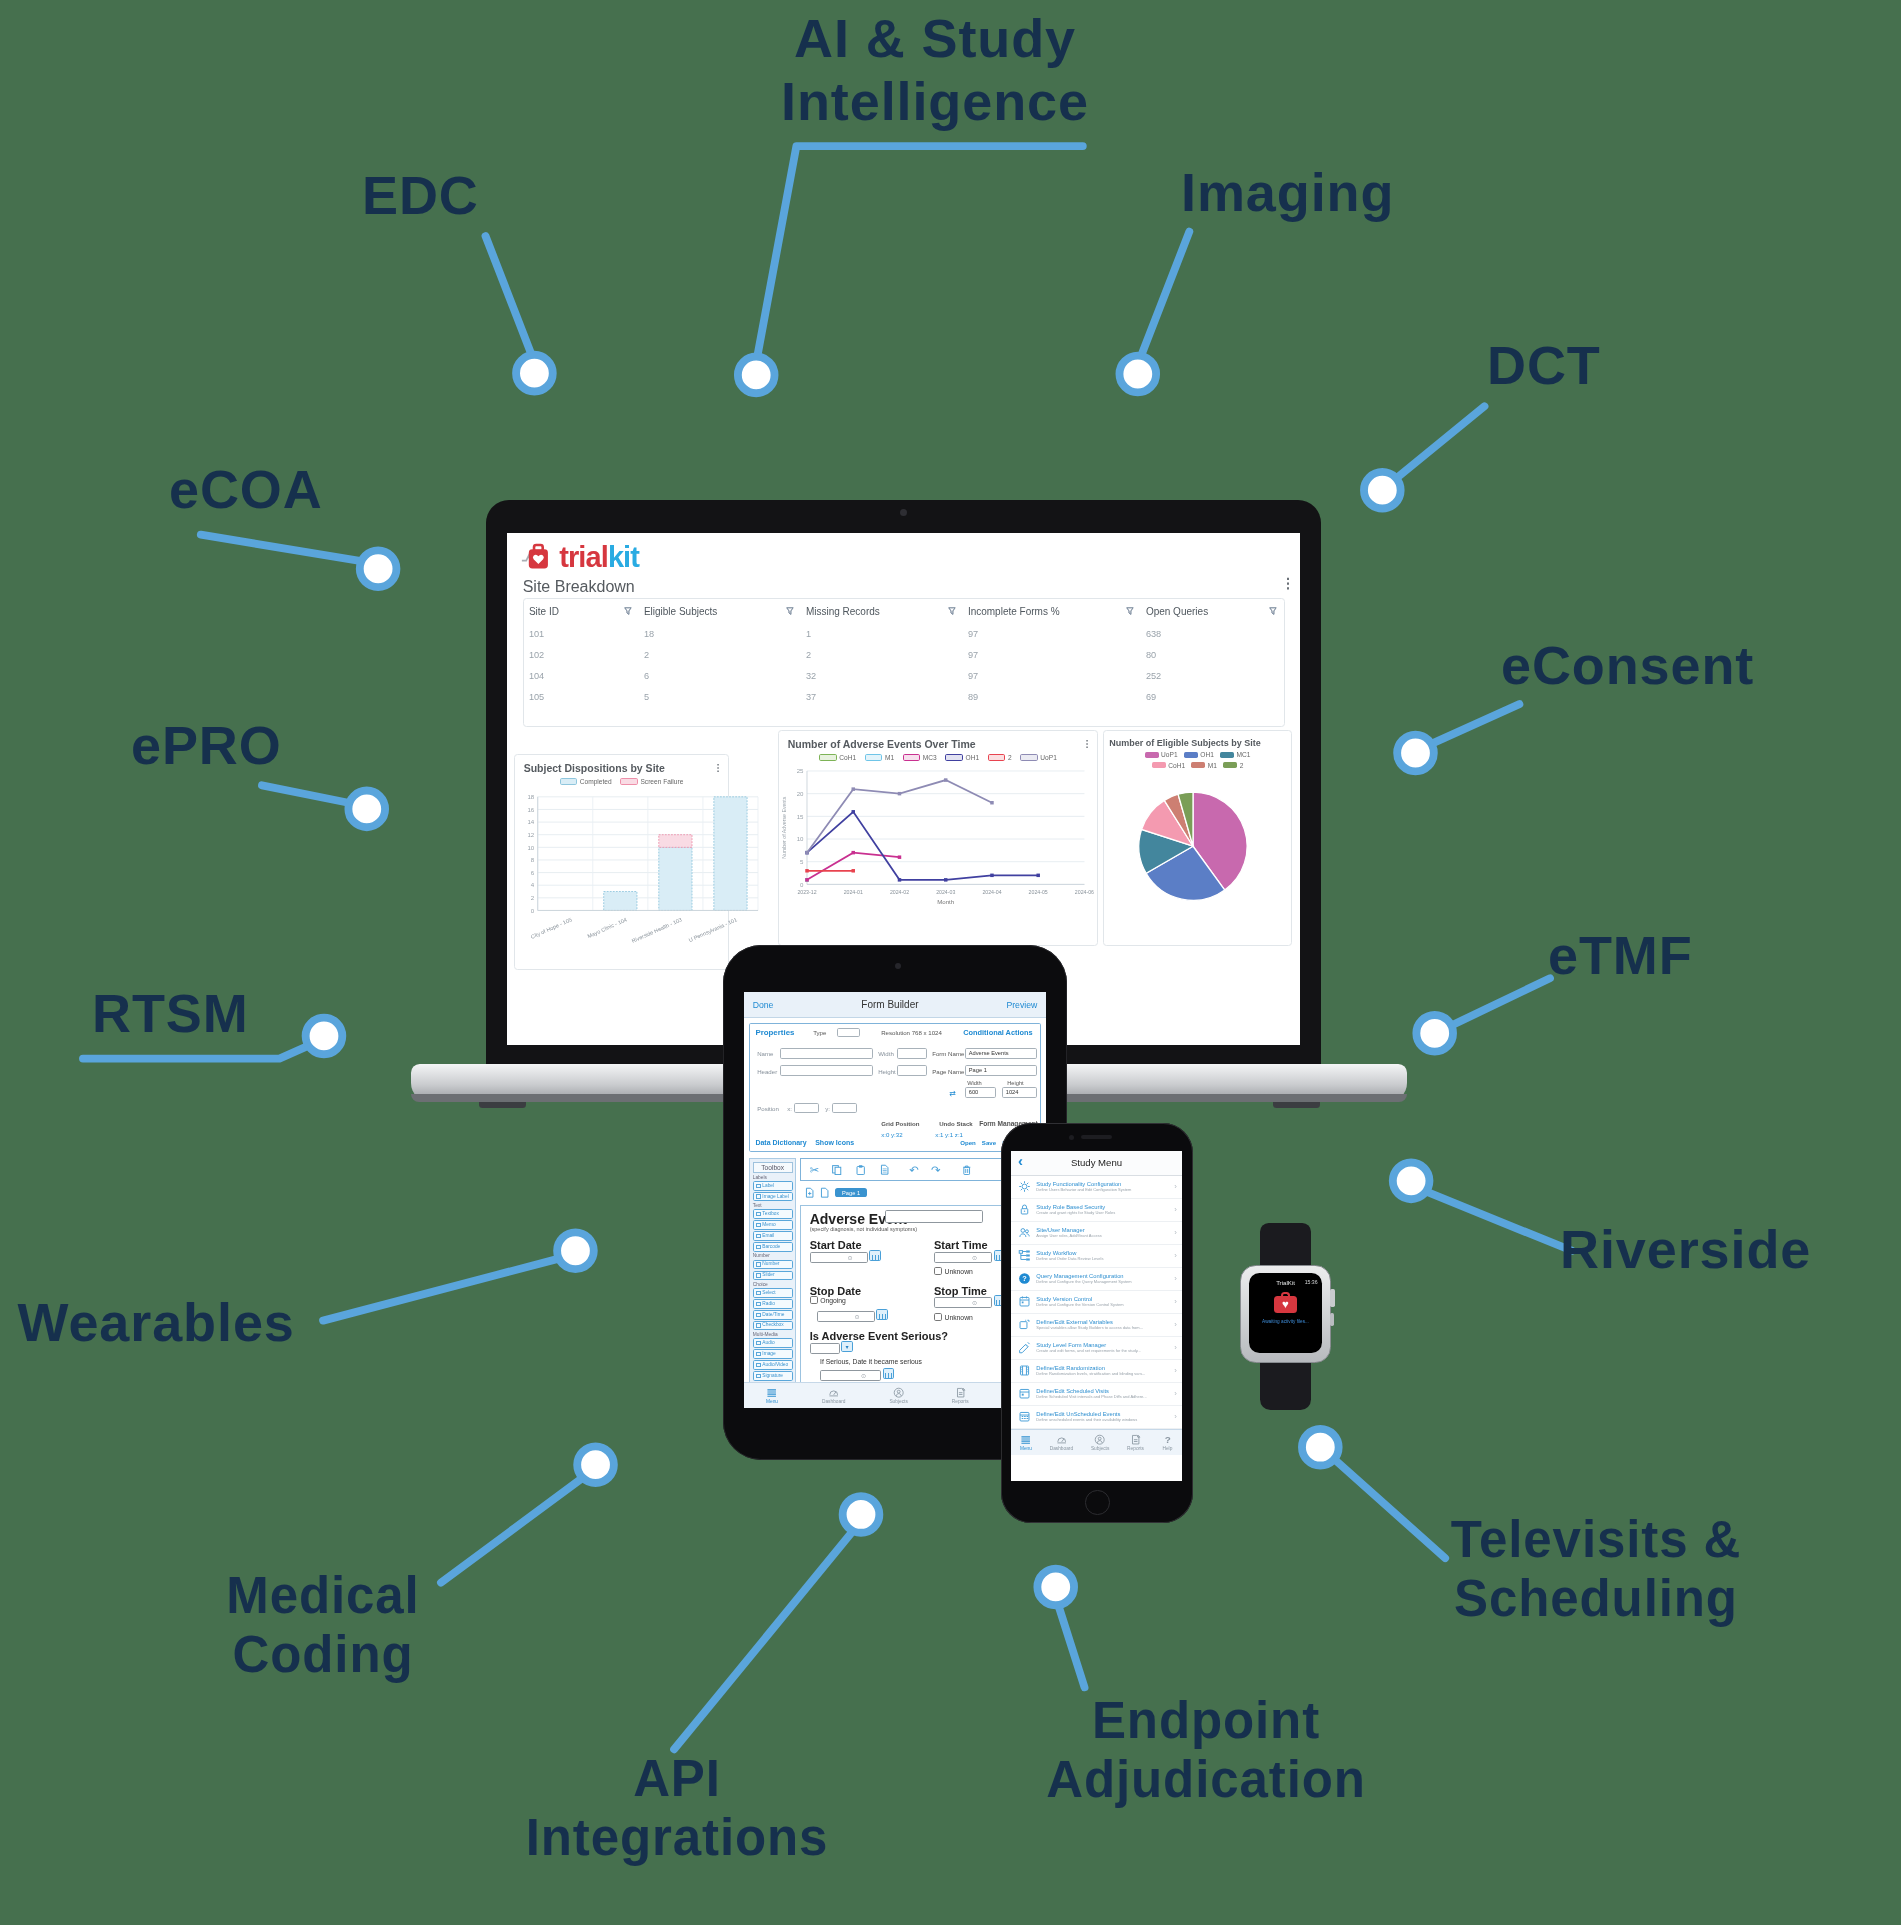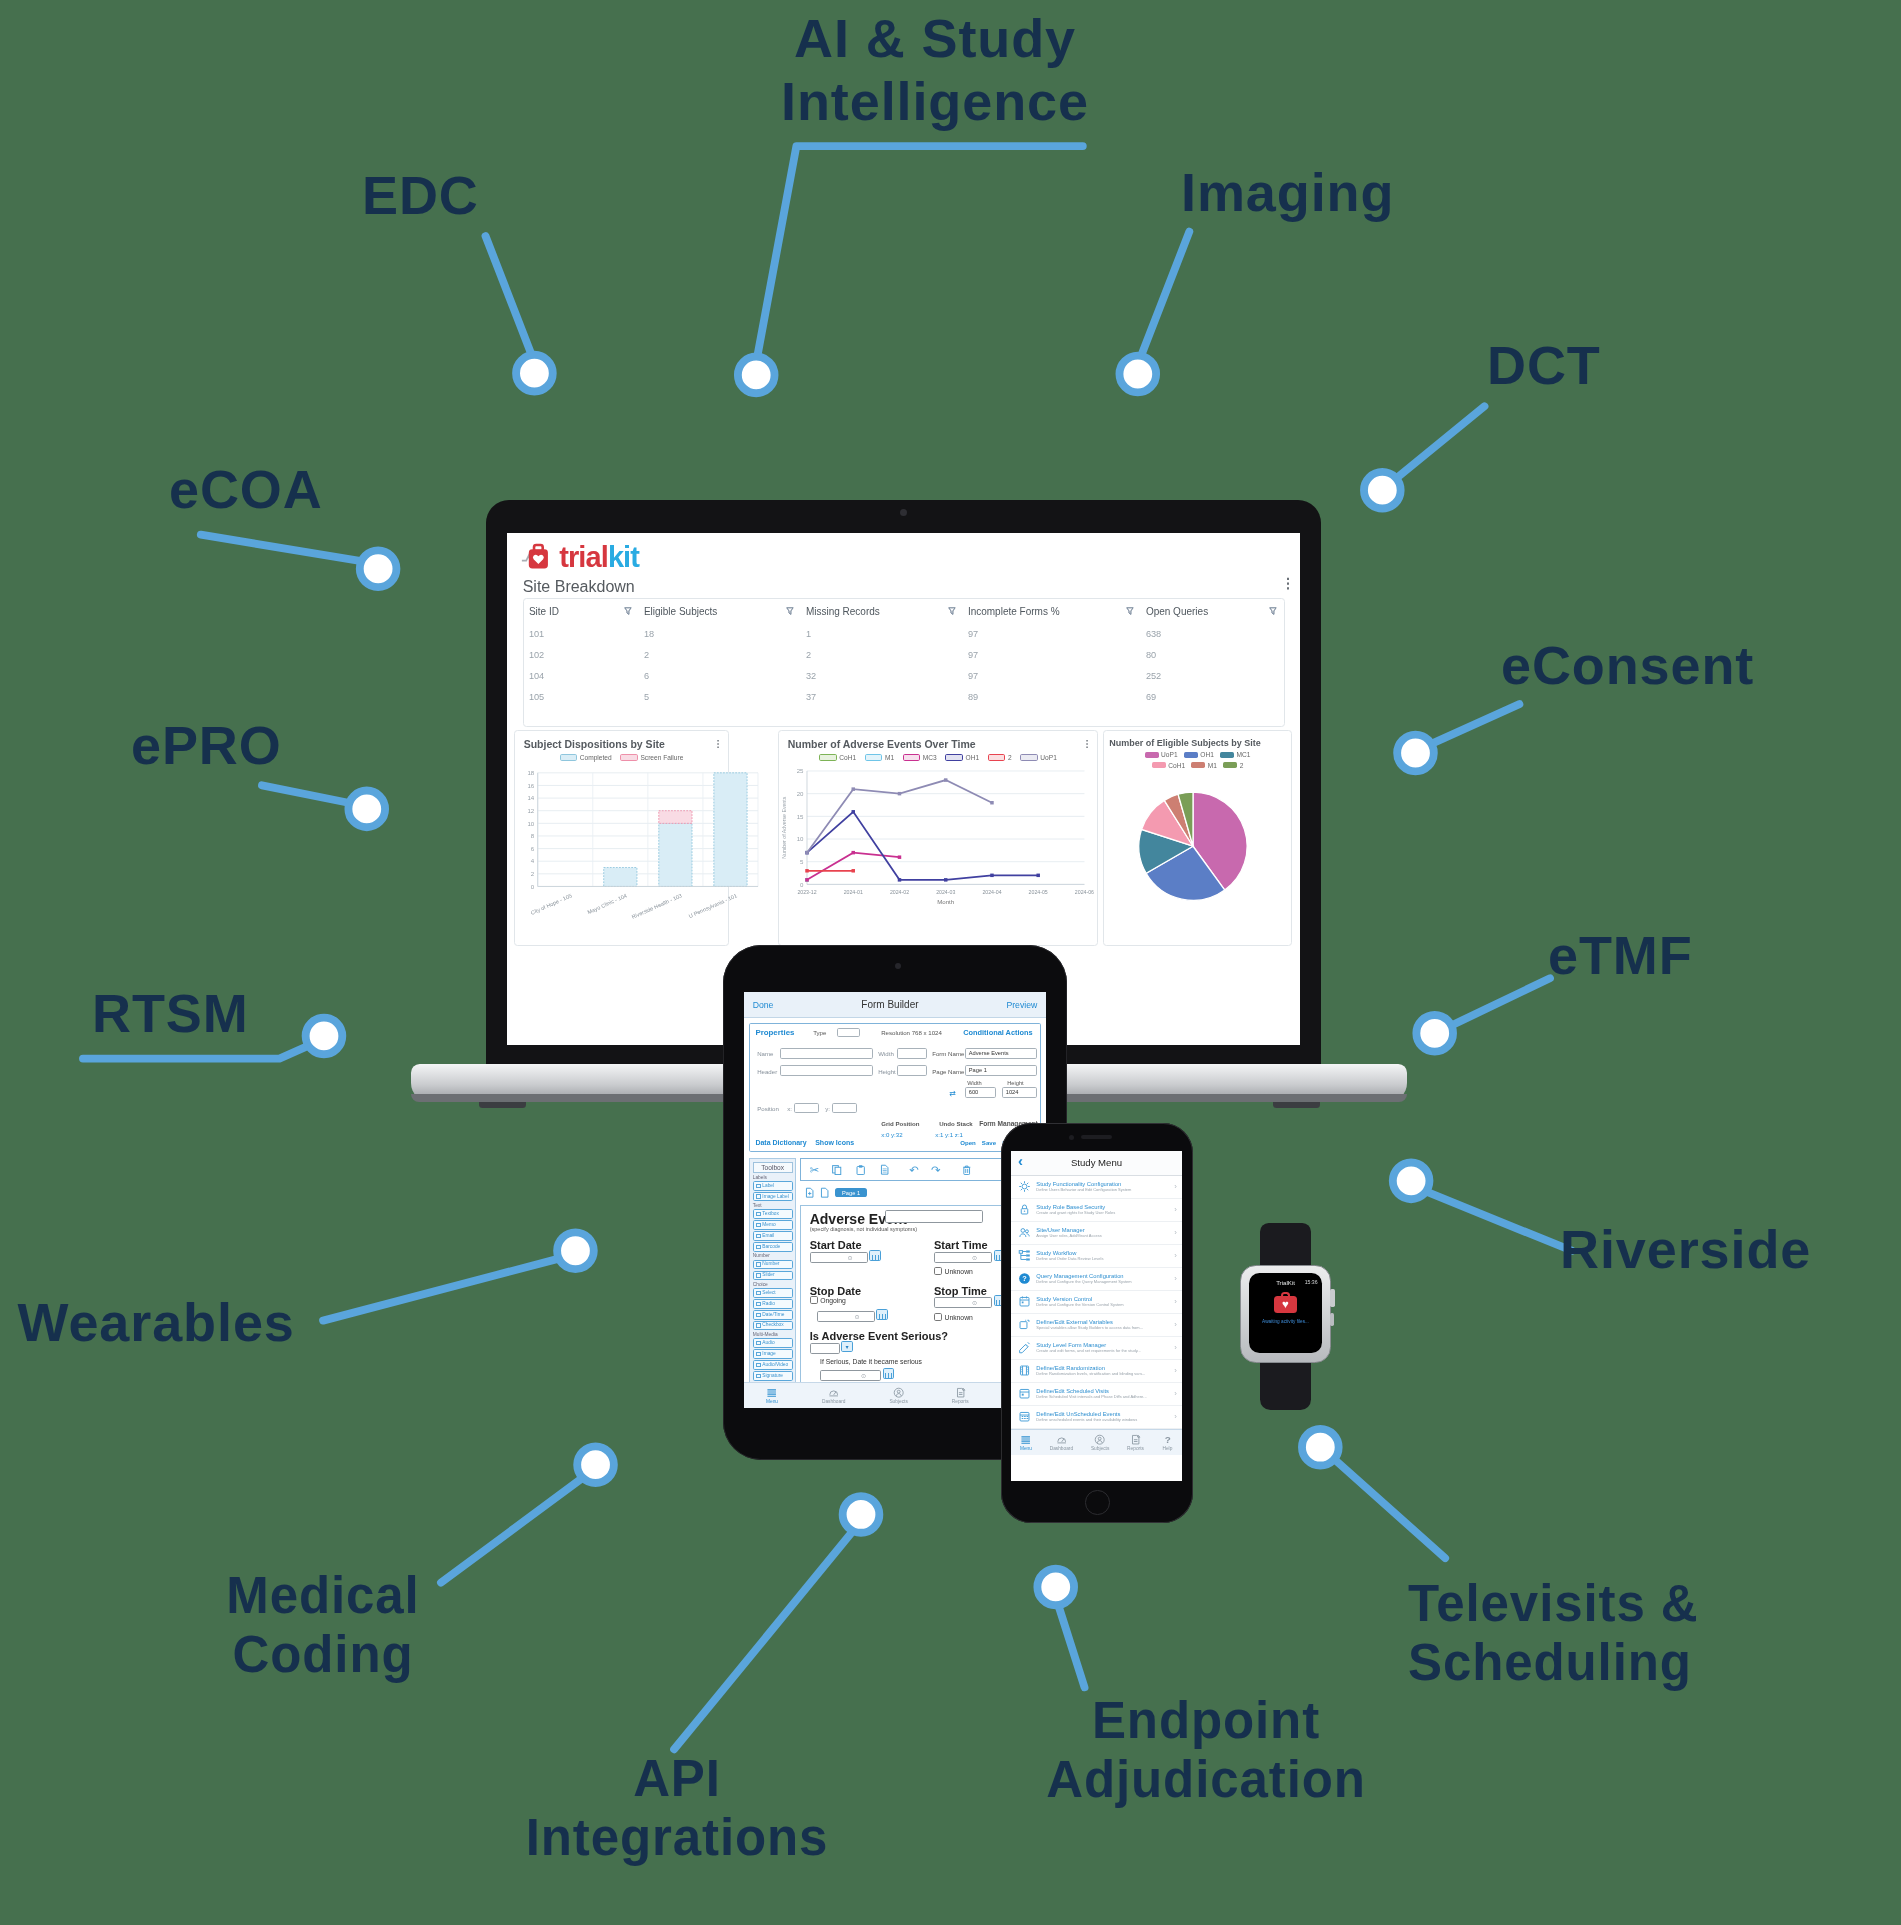--- a/index.html
+++ b/index.html
@@ -12,21 +12,21 @@
 #feature-edc{left:362px;top:164px;}
 #feature-imaging{left:1181px;top:161px;}
 #feature-dct{left:1487px;top:334px;}
 #feature-ecoa{left:169px;top:458px;}
 #feature-econsent{left:1501px;top:634px;}
 #feature-epro{left:131px;top:714px;}
 #feature-etmf{left:1548px;top:924px;}
 #feature-rtsm{left:92px;top:982px;}
 #feature-enrollment{left:1560px;top:1218px;}
 #feature-wearables{left:17.5px;top:1291px;}
-#feature-televisits{left:1408px;top:1574px;width:376px;font-size:51px;}
+#feature-televisits{left:1408px;top:1510px;width:376px;text-align:center;font-size:51px;}
 #feature-medical-coding{left:185px;top:1566px;width:276px;text-align:center;font-size:51px;}
 #feature-api{left:482px;top:1749px;width:390px;text-align:center;font-size:51px;}
 #feature-endpoint{left:994px;top:1691px;width:424px;text-align:center;font-size:51px;}
 #connectors{position:absolute;left:0;top:0;width:1901px;height:1926px;z-index:2;pointer-events:none;}
 
 .laptop-screen{left:486px;top:500px;width:835px;height:565px;background:#131315;border-radius:23px 23px 0 0;z-index:3;}
 .laptop-cam{left:900px;top:509px;width:7px;height:7px;border-radius:50%;background:#2e2e33;z-index:4;}
 .laptop-display{left:507px;top:533px;width:793px;height:512px;background:#ffffff;z-index:4;overflow:hidden;}
 .laptop-base{left:411px;top:1064px;width:996px;height:38px;background:linear-gradient(#f4f5f6,#c9cbce 55%,#95989c);border-radius:8.7px 8.7px 19px 19px;z-index:3;}
 .laptop-base::after{content:"";position:absolute;left:0;bottom:0;width:100%;height:7.9px;background:#6c6f73;border-radius:0 0 19px 19px;}
@@ -46,21 +46,21 @@
 .lp-th{display:flex;justify-content:space-between;align-items:center;padding-right:12.2px;}
 .lp-trow{height:21px;color:#9aa3ab;font-size:9.2px;}
 .lp-td{padding-left:0px;}
 .chart-card{top:197px;height:216px;}
 .chart-title{font-size:10.5px;font-weight:bold;color:#555a5f;padding:7px 7px 1.7px 8.7px;white-space:nowrap;overflow:hidden;}
 .card-kebab{position:absolute;right:5.2px;top:7px;font-size:9.6px;}
 .legend-row{display:flex;justify-content:center;gap:8.7px;align-items:center;height:12.2px;}
 .lg-item{display:flex;align-items:center;gap:2.6px;font-size:6.6px;color:#666;}
 .lg-chip{width:17.5px;height:7px;border-radius:1.7px;border:1.3px solid;}
 .lg-chip.solid{border:none;width:14px;height:6.1px;}
-#card-bar{left:7px;width:215px;}
+#card-bar{left:7px;width:215px;margin-top:24px;}
 #card-line{left:271px;width:320px;}
 #card-pie{left:596px;width:189px;}
 #card-pie .chart-title{font-size:9px;padding-left:5.2px;}
 #card-pie .legend-row{gap:6.1px;height:10.5px;}
 
 .tablet{left:723px;top:945px;width:344px;height:515px;background:#0c0c0e;border-radius:38px;z-index:7;box-shadow:0 0 0 0.9px #26262a inset;}
 .tab-cam{left:895px;top:963px;width:6.1px;height:6.1px;border-radius:50%;background:#26262b;z-index:8;}
 .tablet-screen{left:744px;top:992px;width:302px;height:416px;background:#fff;z-index:8;overflow:hidden;font-family:"Liberation Sans",sans-serif;}
 .tb-nav{left:0;top:0;width:302px;height:26px;background:#e9f1f9;border-bottom:0.9px solid #c2d6e7;display:flex;align-items:center;justify-content:space-between;padding:0 8.7px;}
 .tb-nav .mid{font-size:10px;color:#333;}

